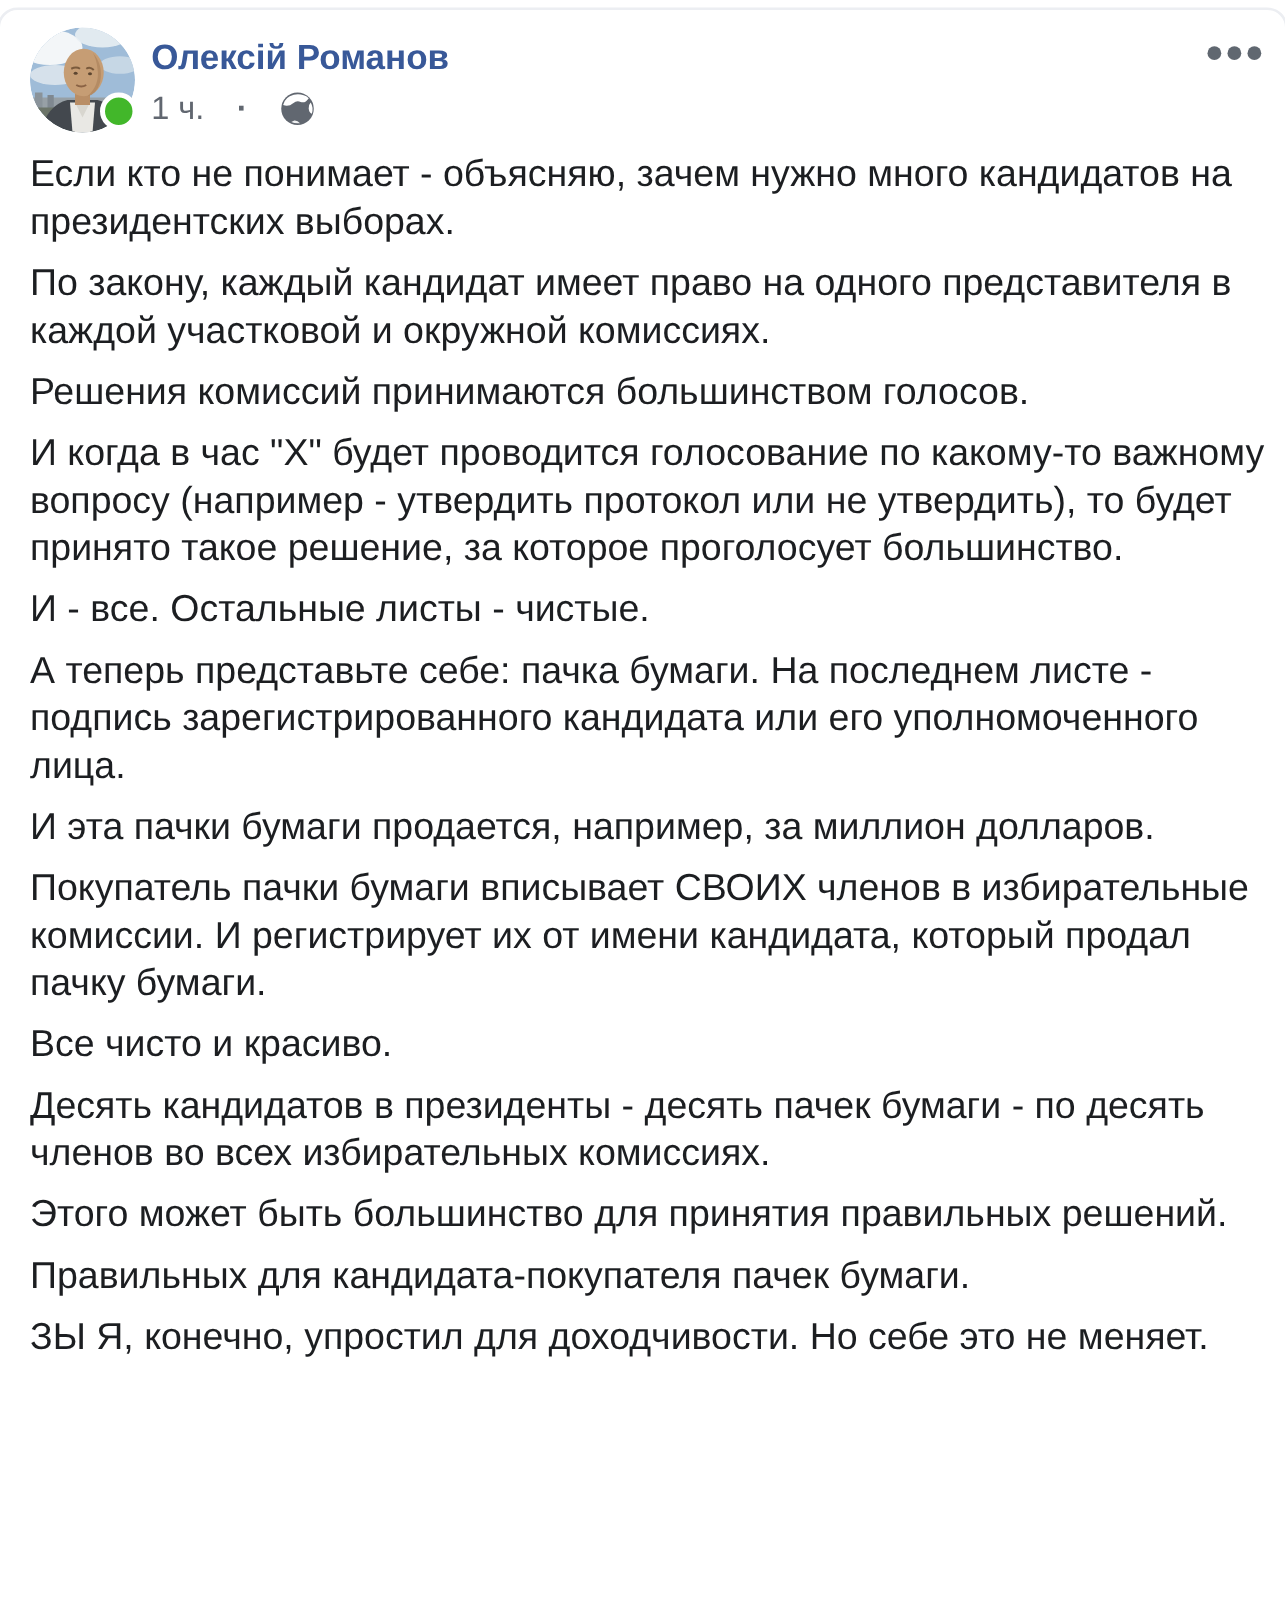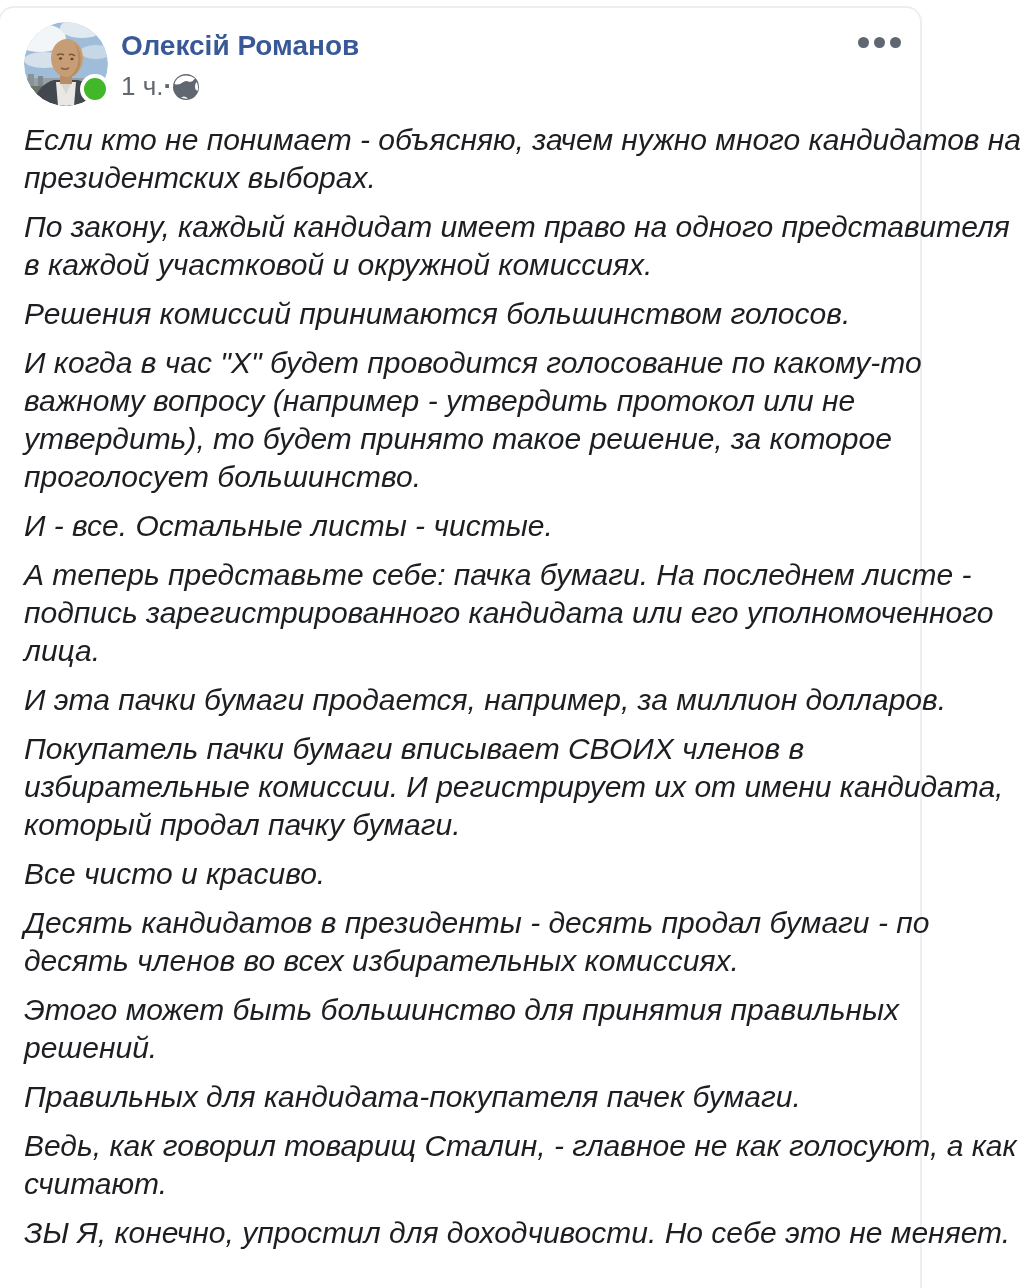--- a/index.html
+++ b/index.html
@@ -11,21 +11,21 @@
     --card-border:#eceef2;
   }
   html,body{
     margin:0;padding:0;
     width:1028px;height:1288px;
     background:#ffffff;
     overflow:hidden;
     font-family:"Liberation Sans","DejaVu Sans",sans-serif;
     -webkit-font-smoothing:antialiased;
   }
-  .stage{position:relative;width:920px;height:1288px;background:#fff;}
+  .stage{position:relative;width:1028px;height:1288px;background:#fff;}
   .card{
     position:absolute;top:6px;left:-2px;right:-2px;height:1400px;
     background:#fff;
     border:2px solid var(--card-border);
     border-radius:16px 16px 0 0;
     box-sizing:border-box;
   }
   .avatar{
     position:absolute;left:24px;top:22px;width:84px;height:84px;
     border-radius:50%;overflow:hidden;cursor:pointer;
@@ -36,40 +36,40 @@
     border:4px solid #fff;border-radius:50%;
   }
   .author{
     position:absolute;left:121px;top:30px;
     font-size:28px;line-height:32px;font-weight:bold;
     color:var(--author-link);
     cursor:pointer;white-space:nowrap;
   }
   .meta{
     position:absolute;left:121px;top:70px;height:32px;
-    display:flex;align-items:center;gap:0;
+    display:flex;align-items:center;gap:26px;
     font-size:26px;line-height:30px;color:var(--meta-text);
   }
   .meta .sep{font-weight:bold;}
   .meta .timestamp{cursor:pointer;}
   .globe{display:block;margin-top:2px;}
   .more-btn{
     position:absolute;right:15px;top:33px;
     display:flex;gap:5px;align-items:center;
     background:transparent;border:none;padding:4px;cursor:pointer;
   }
   .more-btn .dot{
     width:11px;height:11px;border-radius:50%;
     background:var(--dots);
   }
   .post-body{
     position:absolute;left:24px;top:121px;width:1000px;
     font-size:30px;line-height:38px;color:var(--body-text);
   }
-  .post-body p{margin:0 0 11px 0;font-style:italic;}
+  .post-body p{margin:0 0 11px 0;}
   .post-body p:last-child{margin-bottom:0;}
 </style>
 </head>
 <body>
 
 <div class="stage">
   <div class="card"></div>
 
   <div class="avatar">
     <svg width="84" height="84" viewBox="0 0 84 84">
@@ -127,19 +127,18 @@
   <div class="post-body">
       <p>Если кто не понимает - объясняю, зачем нужно много кандидатов на президентских выборах.</p>
       <p>По закону, каждый кандидат имеет право на одного представителя в каждой участковой и окружной комиссиях.</p>
       <p>Решения комиссий принимаются большинством голосов.</p>
       <p>И когда в час "X" будет проводится голосование по какому-то важному вопросу (например - утвердить протокол или не утвердить), то будет принято такое решение, за которое проголосует большинство.</p>
       <p>И - все. Остальные листы - чистые.</p>
       <p>А теперь представьте себе: пачка бумаги. На последнем листе - подпись зарегистрированного кандидата или его уполномоченного лица.</p>
       <p>И эта пачки бумаги продается, например, за миллион долларов.</p>
       <p>Покупатель пачки бумаги вписывает СВОИХ членов в избирательные комиссии. И регистрирует их от имени кандидата, который продал пачку бумаги.</p>
       <p>Все чисто и красиво.</p>
-      <p>Десять кандидатов в президенты - десять продал бумаги - по десять членов во всех избирательных комиссиях.</p>
+      <p>Десять кандидатов в президенты - десять пачек бумаги - по десять членов во всех избирательных комиссиях.</p>
       <p>Этого может быть большинство для принятия правильных решений.</p>
       <p>Правильных для кандидата-покупателя пачек бумаги.</p>
-      <p>Ведь, как говорил товарищ Сталин, - главное не как голосуют, а как считают.</p>
       <p>ЗЫ Я, конечно, упростил для доходчивости. Но себе это не меняет.</p>
     </div>
 </div>
 
 </body></html>

